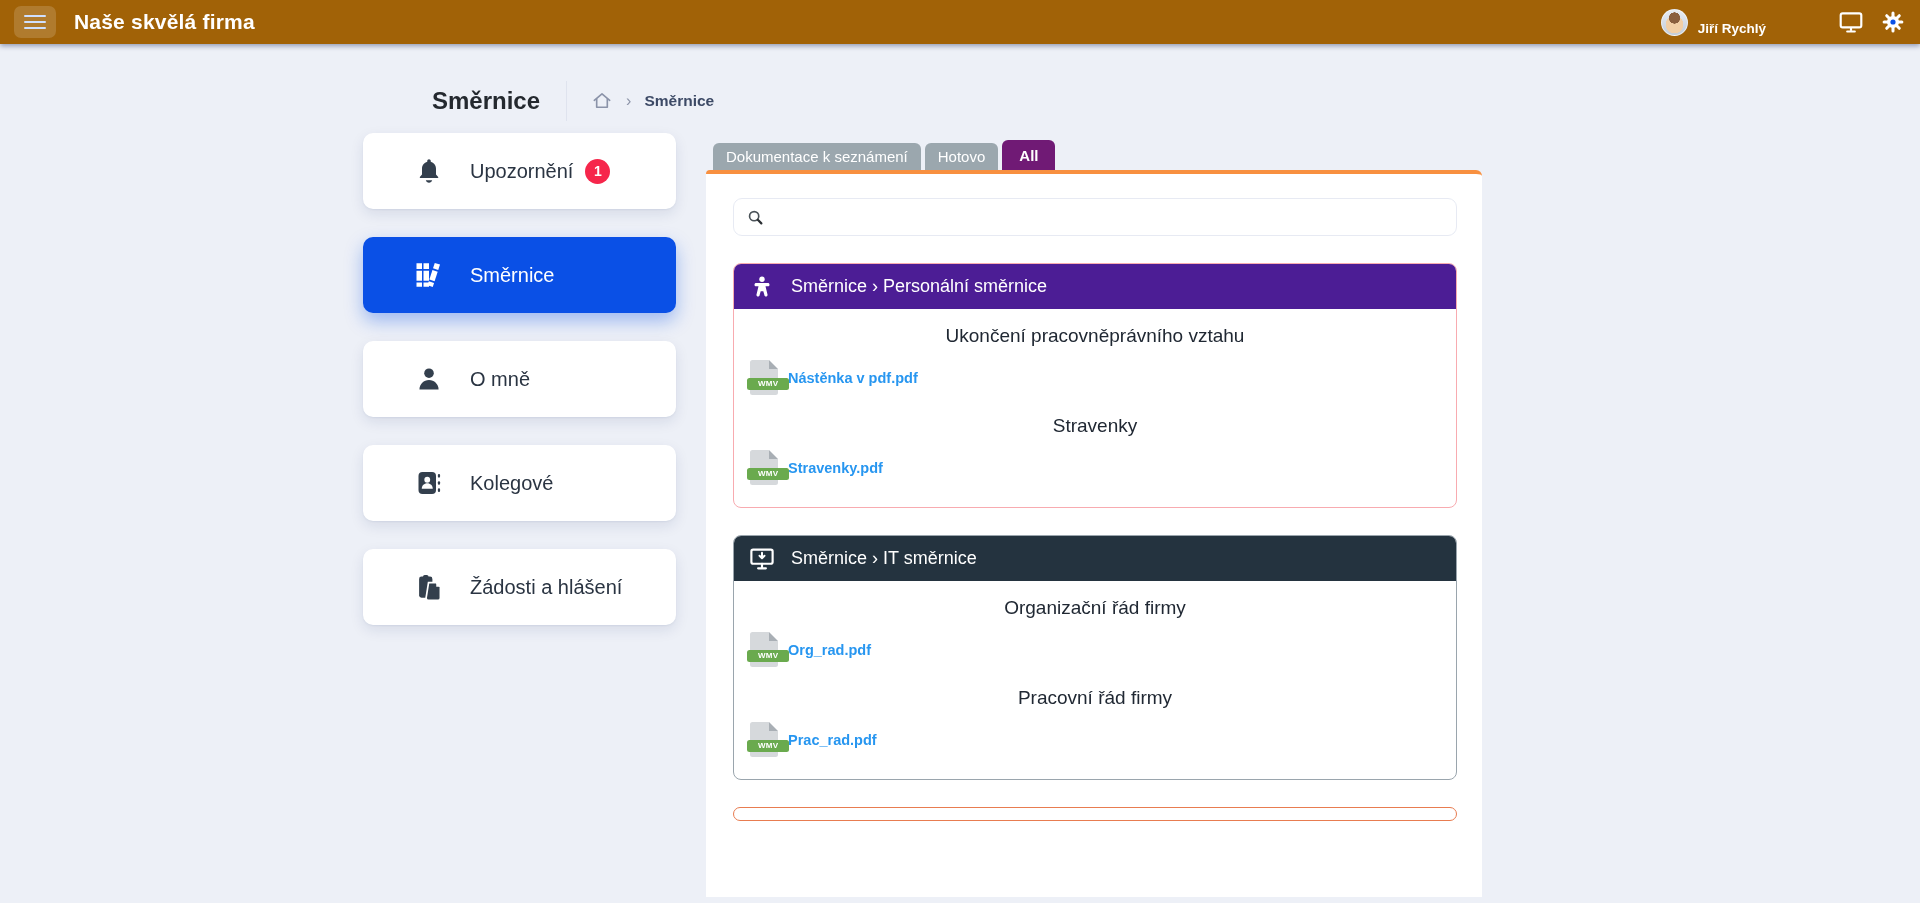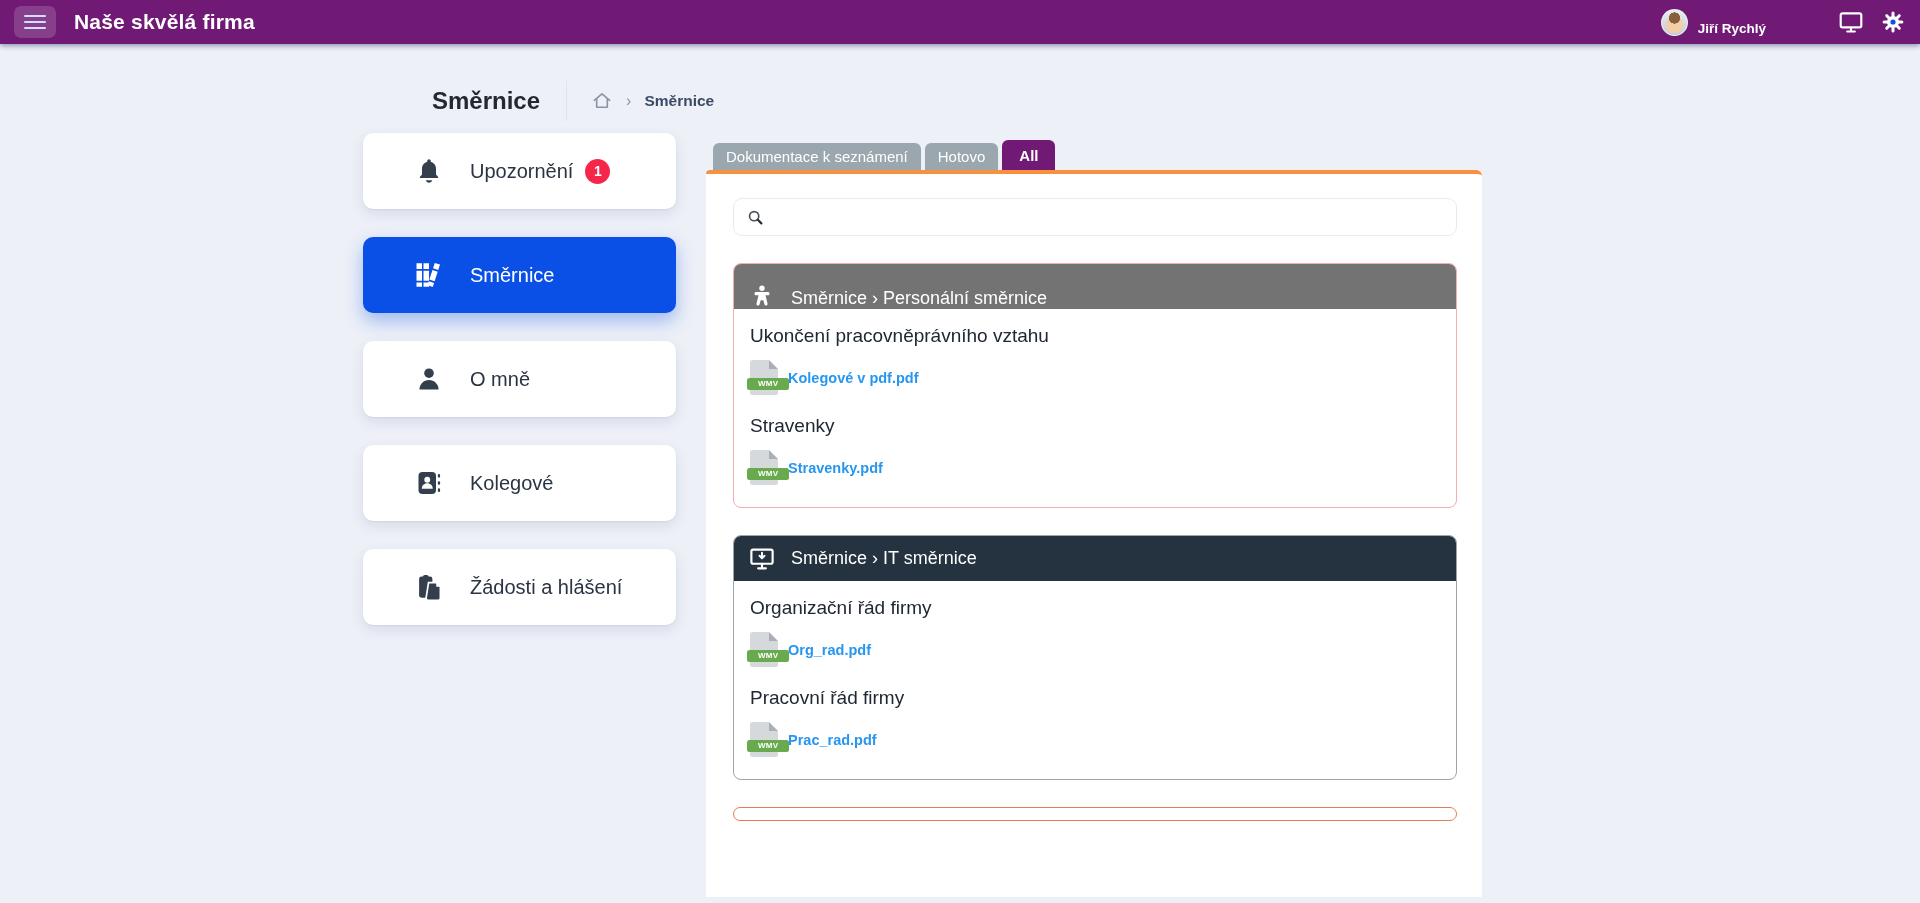--- a/index.html
+++ b/index.html
@@ -7,21 +7,21 @@
   body {
     width:1920px; height:903px; overflow:hidden;
     background:#edf0f7;
     font-family:"Liberation Sans", sans-serif;
     position:relative;
   }
 
   
   .topbar {
     position:absolute; top:0; left:0; right:0; height:44px;
-    background:#701a75; display:flex; align-items:center; padding:0 14px;
+    background:#a16207; display:flex; align-items:center; padding:0 14px;
     box-shadow:0 2px 5px rgba(8,25,80,.40); z-index:10;
   }
   .hamburger {
     width:42px; height:32px; border-radius:7px; background:rgba(255,255,255,.16);
     display:flex; flex-direction:column; justify-content:center; gap:4px;
     align-items:center; cursor:pointer;
   }
   .hamburger span { display:block; width:22px; height:2px; background:#cfe0ff; border-radius:2px; }
   .app-title { color:#fff; font-size:21px; font-weight:700; margin-left:18px; letter-spacing:.2px; }
   .topbar-right { margin-left:auto; display:flex; align-items:center; }
@@ -84,26 +84,26 @@
     height:38px; border:1.5px solid #e7eaf3; border-radius:9px; background:#fff;
     display:flex; align-items:center; padding:0 12px; gap:8px;
   }
   .searchbox svg { flex:0 0 auto; }
   .searchbox input { flex:1; border:none; outline:none; font-size:15px; color:#333; font-family:inherit; background:transparent; }
 
   .card { margin-top:27px; border:1px solid #ccc; border-radius:8px; background:#fff; overflow:hidden; }
   .card-header { height:45px; display:flex; align-items:center; gap:16px; padding:0 15px; color:#fff; font-size:18px; cursor:pointer; }
   .card-header .c-icon { width:26px; height:26px; display:flex; align-items:center; justify-content:center; color:#fff; }
   .card--red    { border-color:#f8abb0; }
-  .card--red    .card-header { background:#737373;align-items:flex-end; }
+  .card--red    .card-header { background:#4c1d95; }
   .card--dark   { border-color:#9aa5ad; }
   .card--dark   .card-header { background:#24333f; }
   .card--orange { border-color:#e87c50; }
   .card--orange .card-header { background:#e87c50; }
-  .card-body { padding:2px 16px 22px; }
+  .card-body { padding:2px 16px 22px;text-align:center; }
   .card--orange .card-body { padding:6px 16px; }
   .doc-title { font-size:19px; color:#202833; margin-top:20px; }
   .doc-title:first-child { margin-top:14px; }
   .file-row { display:flex; align-items:center; gap:10px; margin-top:13px; }
   .file-ico { position:relative; width:28px; height:35px; flex:0 0 auto; }
   .file-page { position:absolute; inset:0; background:#d6d9dc; border-radius:2.5px; }
   .file-fold { position:absolute; top:0; right:0; width:0; height:0;
     border-top:9px solid #fff; border-left:9px solid #a9afb5; }
   .file-label {
     position:absolute; left:-3px; bottom:5px; background:#6aaa4e; color:#fff;
@@ -251,21 +251,21 @@
               <span>Směrnice › Personální směrnice</span>
             </div>
             <div class="card-body">
               <div class="doc-title">Ukončení pracovněprávního vztahu</div>
               <div class="file-row">
                 <span class="file-ico">
                   <span class="file-page"></span>
                   <span class="file-fold"></span>
                   <span class="file-label">WMV</span>
                 </span>
-                <a class="file-link">Kolegové v pdf.pdf</a>
+                <a class="file-link">Nástěnka v pdf.pdf</a>
               </div>
               <div class="doc-title">Stravenky</div>
               <div class="file-row">
                 <span class="file-ico">
                   <span class="file-page"></span>
                   <span class="file-fold"></span>
                   <span class="file-label">WMV</span>
                 </span>
                 <a class="file-link">Stravenky.pdf</a>
               </div>

